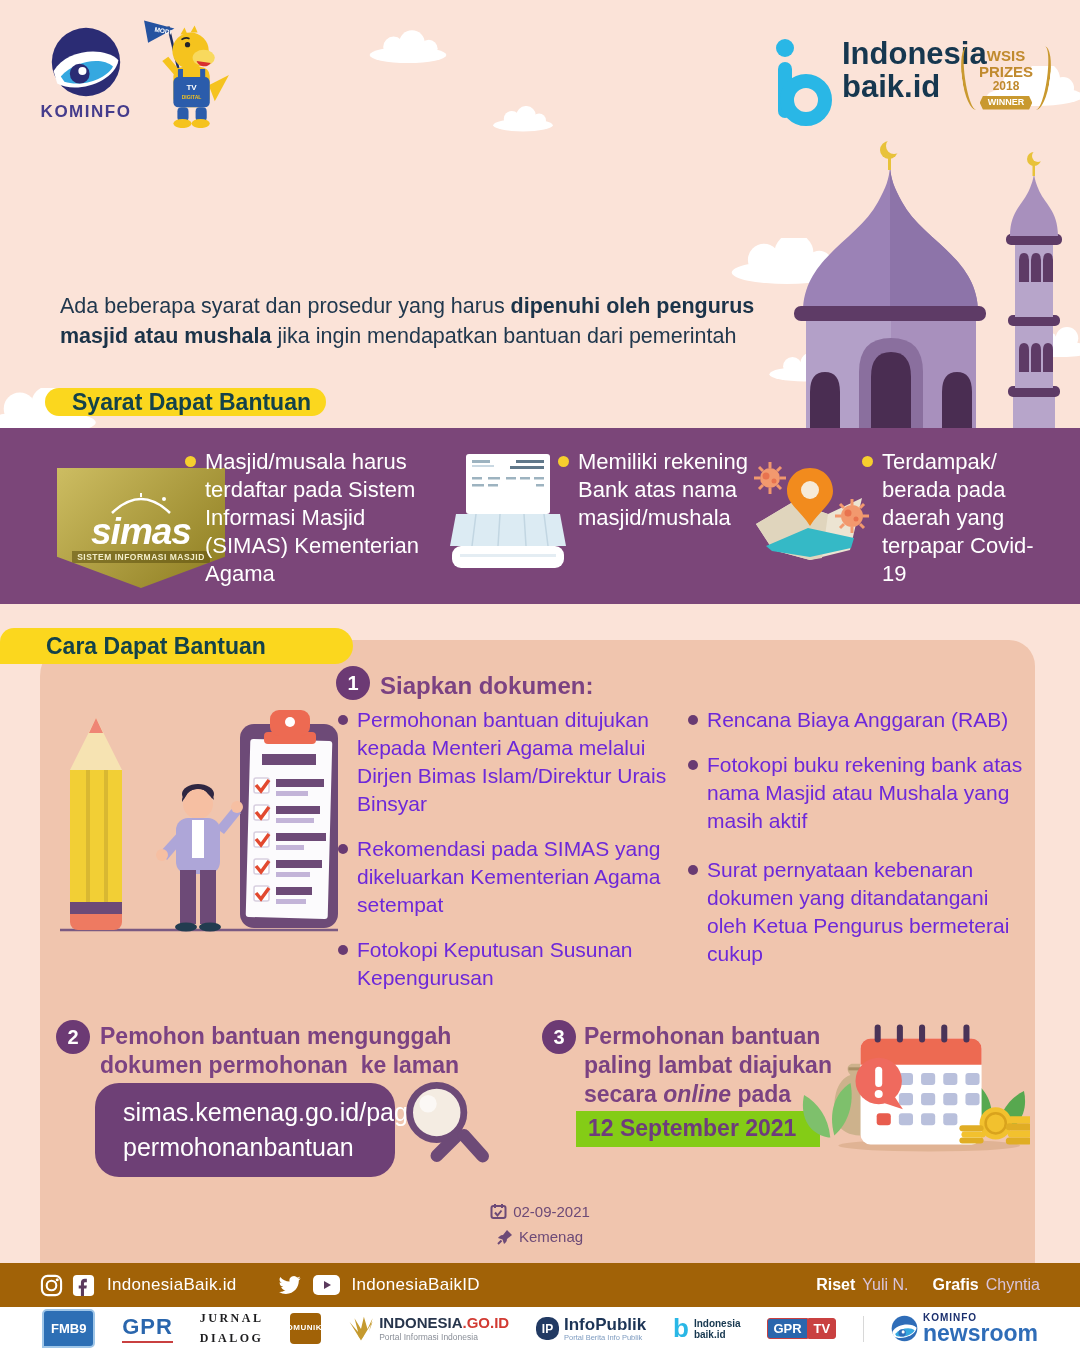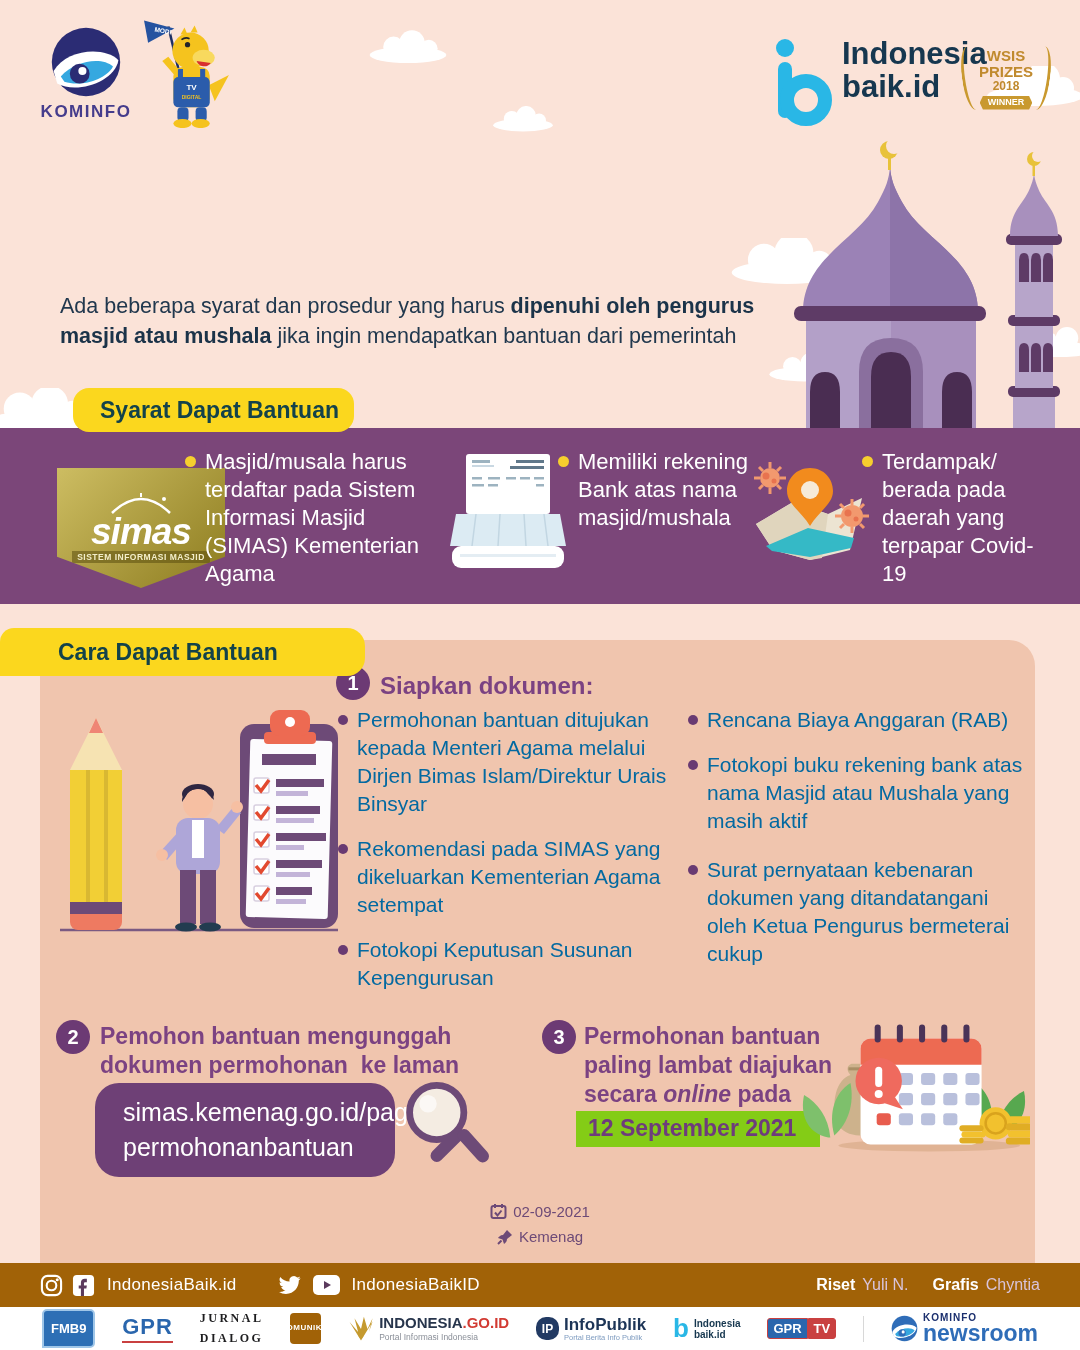--- a/index.html
+++ b/index.html
@@ -35,21 +35,21 @@
          clip-path:polygon(0 0,100% 0,100% 74%,50% 100%,0 74%);}
   .simas-word{font-size:37px;font-weight:800;color:#fff;line-height:0.9;font-style:italic;letter-spacing:-1px;}
   .simas-sub{font-size:8.5px;font-weight:bold;color:#f3eec9;background:rgba(91,79,15,.55);padding:1px 5px;margin-top:2px;letter-spacing:.5px;}
   
   .panel{background:#f0c5ae;border-radius:36px 26px 0 0;z-index:1;}
   
   .stepnum{width:34px;height:34px;border-radius:50%;background:#6c3a74;color:#fff;font-weight:bold;
            font-size:20px;display:flex;align-items:center;justify-content:center;z-index:3;}
   .stephead{font-size:24px;font-weight:800;color:#7b4282;z-index:3;}
   .doc-col{position:absolute;z-index:3;}
-  .doc-item{position:relative;color:#0369a1;font-size:21px;line-height:28px;padding-left:19px;margin-bottom:17px;}
+  .doc-item{position:relative;color:#6d28d9;font-size:21px;line-height:28px;padding-left:19px;margin-bottom:17px;}
   .doc-item::before{content:"";position:absolute;left:0;top:9px;width:10px;height:10px;border-radius:50%;background:#693a72;}
   .step23{font-size:23px;line-height:29px;font-weight:800;color:#7b4282;z-index:3;}
   .urlbox{background:#6e4076;border-radius:24px;color:#fff;font-size:25px;line-height:35px;
           padding:12px 0 12px 28px;z-index:3;}
   .hl{display:inline-block;background:#84cc16;color:#6e3c7c;font-weight:800;font-size:23px;
       padding:3px 24px 4px 12px;z-index:3;}
   
   .source-row{position:absolute;left:0;width:1080px;display:flex;justify-content:center;align-items:center;
               gap:6px;color:#6d4a77;font-size:15px;z-index:3;}
   
@@ -215,21 +215,21 @@
     <g fill="#5e3b66">
       <path d="M261,142 v-22 q0,-7 5,-7 q5,0 5,7 v22 z"></path>
         <path d="M273,142 v-22 q0,-7 5,-7 q5,0 5,7 v22 z"></path>
         <path d="M285,142 v-22 q0,-7 5,-7 q5,0 5,7 v22 z"></path>
       <path d="M261,232 v-22 q0,-7 5,-7 q5,0 5,7 v22 z"></path>
         <path d="M273,232 v-22 q0,-7 5,-7 q5,0 5,7 v22 z"></path>
         <path d="M285,232 v-22 q0,-7 5,-7 q5,0 5,7 v22 z"></path>
     </g>
   </svg>
 
-  <div class="abs badge" style="left:45px;top:388px;width:254px;height:44px;border-radius:16px;padding-left:27px;margin-left:28px;">
+  <div class="abs badge" style="left:45px;top:388px;width:254px;height:28px;border-radius:16px;padding-left:27px;">
     <span>Syarat Dapat Bantuan</span>
   </div>
 
   <div class="abs band" style="left:0;top:428px;width:1080px;height:176px;">
 
     <div class="abs simas" style="left:57px;top:40px;width:168px;height:120px;">
       <svg width="70" height="22" viewBox="0 0 70 22">
         <path d="M6,20 Q35,-8 64,20" fill="none" stroke="#ffffff" stroke-width="2.5"></path>
         <line x1="35" y1="4" x2="35" y2="-2" stroke="#fff" stroke-width="2"></line>
         <circle cx="58" cy="6" r="2" fill="#fff"></circle>
@@ -309,21 +309,21 @@
         <circle cx="108" cy="67" r="2.5" fill="#e8734f"></circle>
     </svg>
 
     <div class="band-item" style="left:862px;top:20px;width:168px;">
       <span>Terdampak/ berada pada daerah yang terpapar Covid-19</span>
     </div>
   </div>
 
   <div class="abs panel" style="left:40px;top:640px;width:995px;height:623px;"></div>
 
-  <div class="abs badge" style="left:0;top:628px;width:307px;height:48px;border-radius:14px 18px 18px 0;padding-left:58px;">
+  <div class="abs badge" style="left:0;top:628px;width:307px;height:36px;border-radius:14px 18px 18px 0;padding-left:46px;">
     <span>Cara Dapat Bantuan</span>
   </div>
 
   <svg class="abs" style="left:48px;top:690px;z-index:2;" width="300" height="250" viewBox="0 0 300 250">
     <line x1="12" y1="240" x2="290" y2="240" stroke="#7a5a82" stroke-width="2.5"></line>
     <polygon points="22,80 48,28 74,80" fill="#f6e3b2"></polygon>
     <polygon points="41,43 48,28 55,43" fill="#ef8575"></polygon>
     <rect x="22" y="80" width="52" height="132" fill="#f2cf35"></rect>
     <rect x="38" y="80" width="4" height="132" fill="#d9b832"></rect>
     <rect x="56" y="80" width="4" height="132" fill="#d9b832"></rect>

